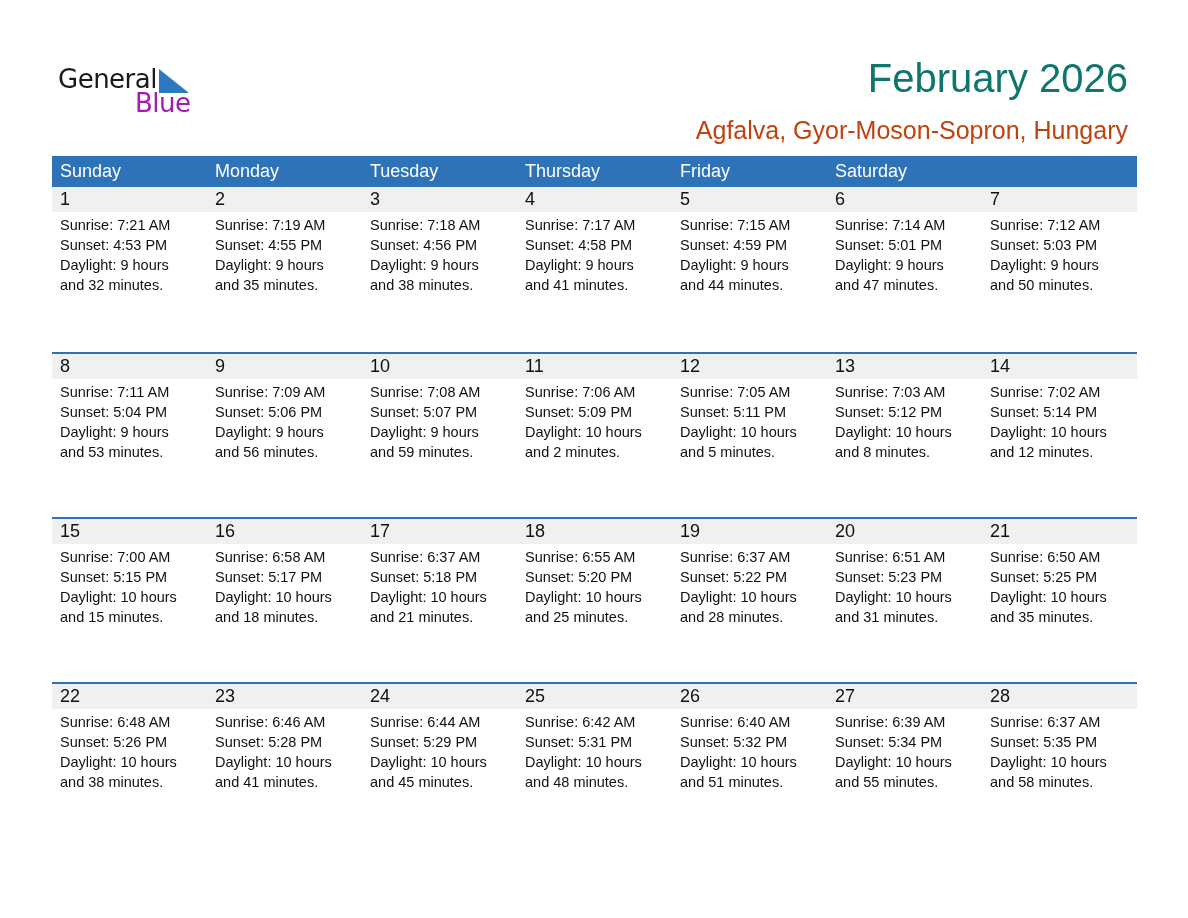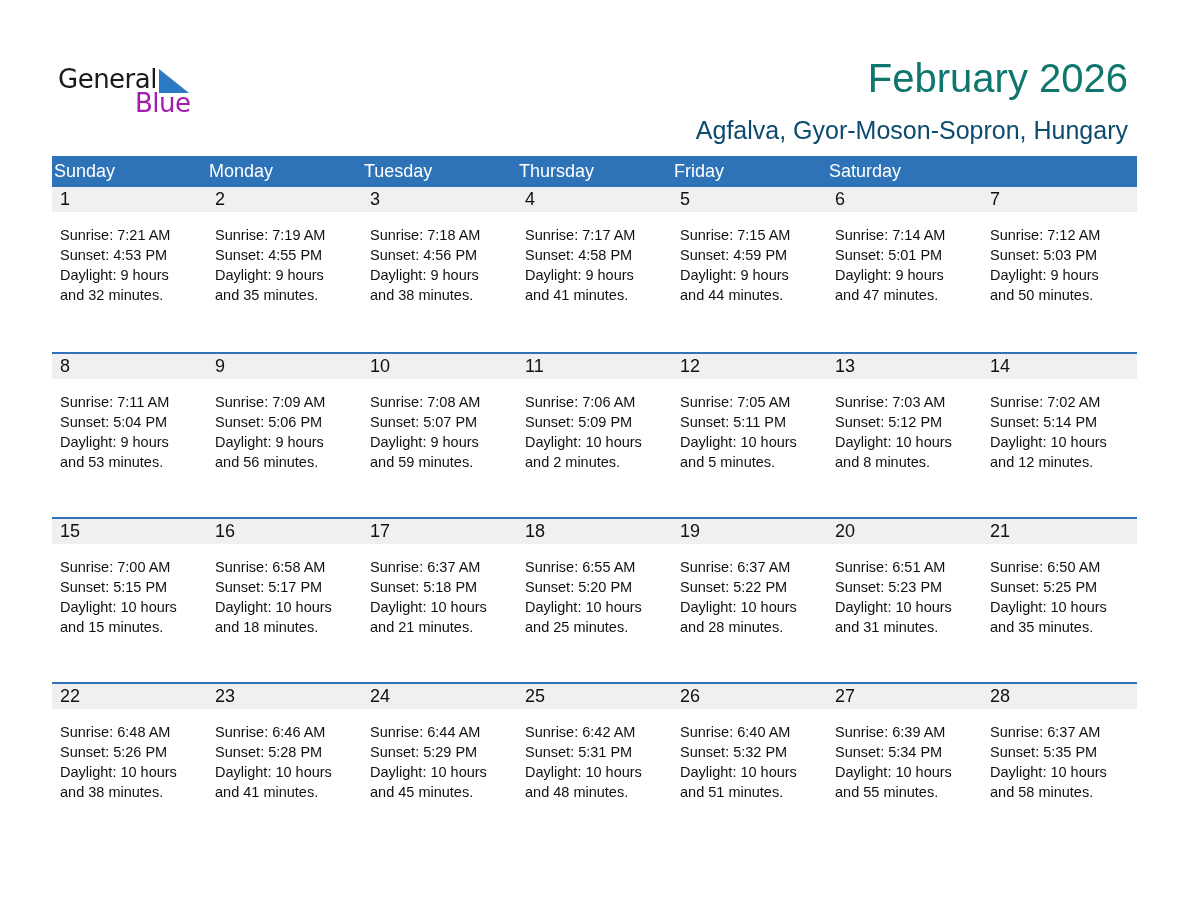--- a/index.html
+++ b/index.html
@@ -2,30 +2,30 @@
 <html><head>
 <meta charset="utf-8">
 <style>
   html, body { margin: 0; padding: 0; background: #ffffff; }
   body { width: 1188px; height: 918px; position: relative; overflow: hidden; font-family: "Liberation Sans", sans-serif; color: #111; }
   .logo { position: absolute; left: 55px; top: 62px; width: 140px; height: 56px; }
   .logo .general { position: absolute; left: 3px; top: 2px; font-family: "DejaVu Sans", sans-serif; font-size: 26px; color: #1a1a1a; letter-spacing: -0.5px; }
   .logo .blue { position: absolute; left: 80px; top: 26px; font-family: "DejaVu Sans", sans-serif; font-size: 26px; color: #a21caf; letter-spacing: -0.5px; }
   .logo .tri { position: absolute; left: 104px; top: 7px; width: 0; height: 0; border-left: 30px solid transparent; border-bottom: 24px solid #2b79c2; transform: scaleX(-1); }
   .title { position: absolute; right: 60px; top: 56px; font-size: 40px; color: #0f766e; text-align: right; font-family: "Liberation Sans", sans-serif; }
-  .subtitle { position: absolute; right: 60px; top: 116px; font-size: 25px; color: #0c4a6e; text-align: right; }
+  .subtitle { position: absolute; right: 60px; top: 116px; font-size: 25px; color: #c2410c; text-align: right; }
   .cal { position: absolute; left: 52px; top: 156px; width: 1085px; }
   .head { display: flex; background: #2e73b8; height: 31px; }
-  .head div { width: 155px; color: #ffffff; font-size: 18px; line-height: 31px; padding-left: 2px; box-sizing: border-box; }
+  .head div { width: 155px; color: #ffffff; font-size: 18px; line-height: 31px; padding-left: 8px; box-sizing: border-box; }
   .week { border-top: 2px solid #2e73b8; height: 165px; box-sizing: border-box; }
   .week.first { border-top: none; height: 165px; }
   .datebar { display: flex; background: #f0f0f0; height: 25px; }
   .datebar div { width: 155px; font-size: 18px; line-height: 25px; padding-left: 8px; box-sizing: border-box; }
   .cells { display: flex; }
-  .cell { width: 155px; padding-left: 8px; box-sizing: border-box; font-size: 14.5px; line-height: 20px; padding-top: 13px; }
+  .cell { width: 155px; padding-left: 8px; box-sizing: border-box; font-size: 14.5px; line-height: 20px; padding-top: 3px; }
 </style>
 </head>
 <body>
 
 <div class="logo">
   <span class="general">General</span>
   <span class="tri"></span>
   <span class="blue">Blue</span>
 </div>
 

